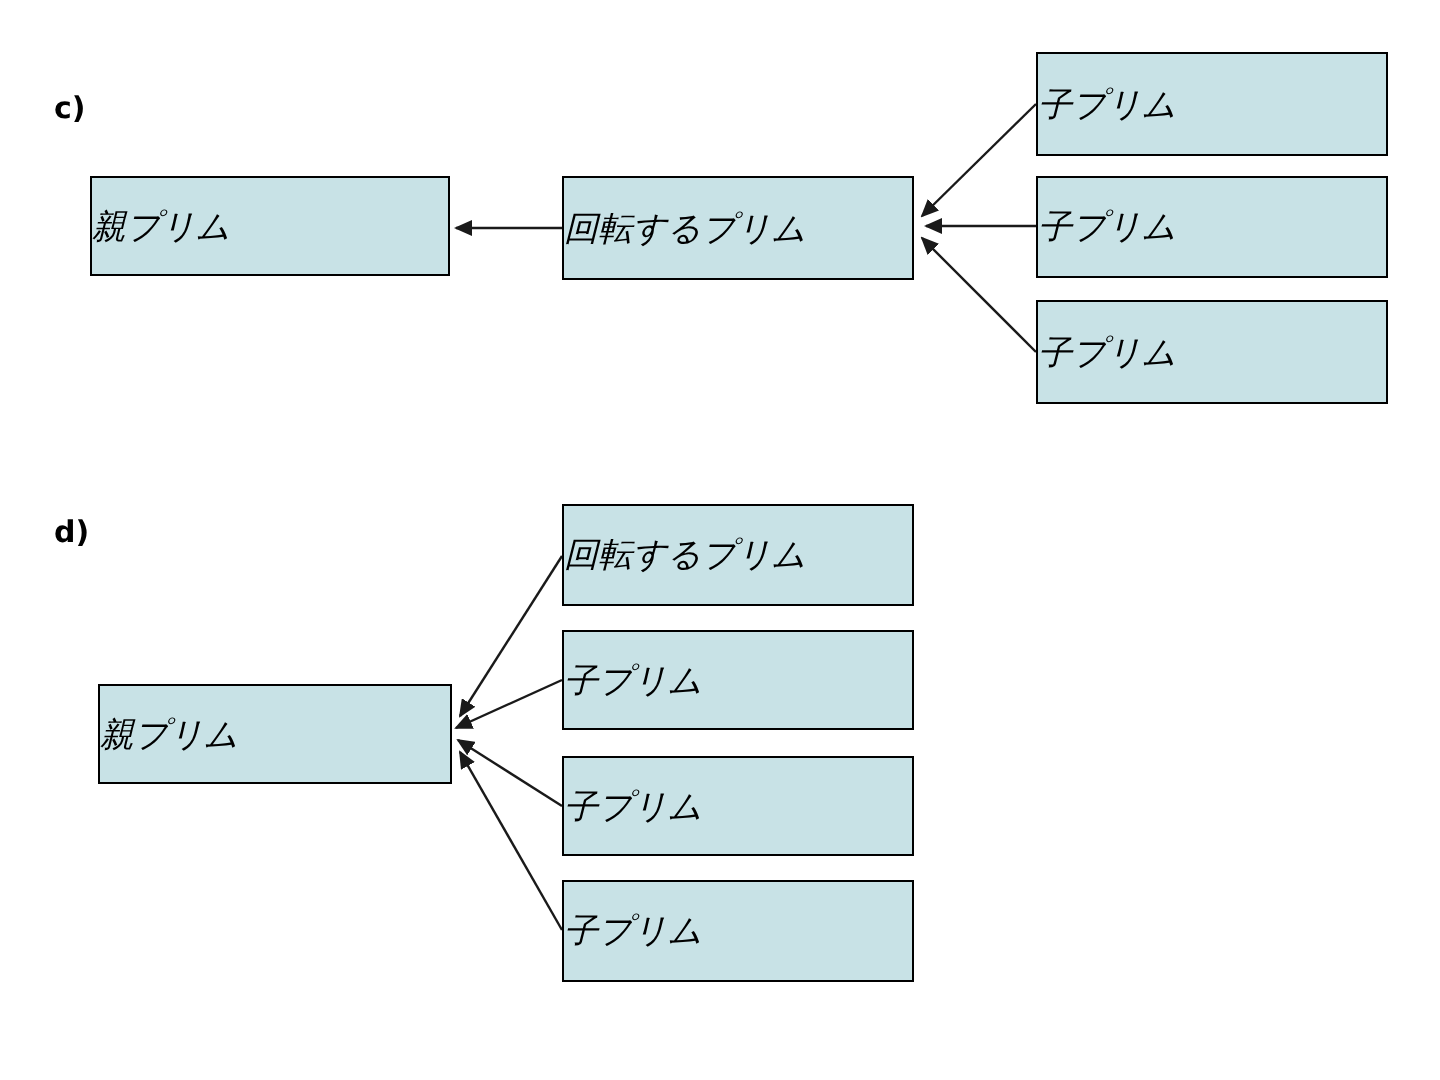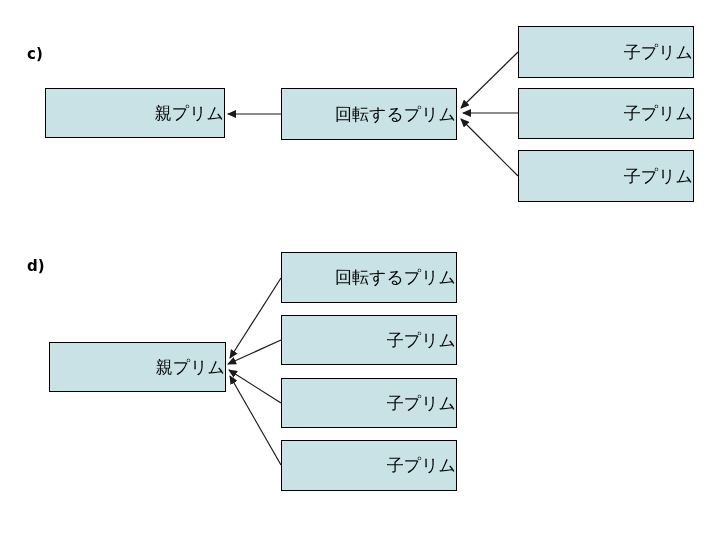--- a/index.html
+++ b/index.html
@@ -22,24 +22,25 @@
     width: 720px;
     height: 540px;
   }
   .node-box {
     position: absolute;
     background: #c8e2e6;
     border: 1px solid #000000;
     box-sizing: border-box;
     display: flex;
     align-items: center;
-    justify-content: flex-end;
+    justify-content: flex-start;
     font-size: 17px;
     color: #000000;
     white-space: nowrap;
+    font-style: italic;
   }
   .section-label {
     position: absolute;
     font-weight: bold;
     font-size: 15px;
     color: #000000;
   }
   
   .c-parent   { left: 45px;  top: 88px;  width: 180px; height: 50px; }
   .c-rotating { left: 281px; top: 88px;  width: 176px; height: 52px; }

